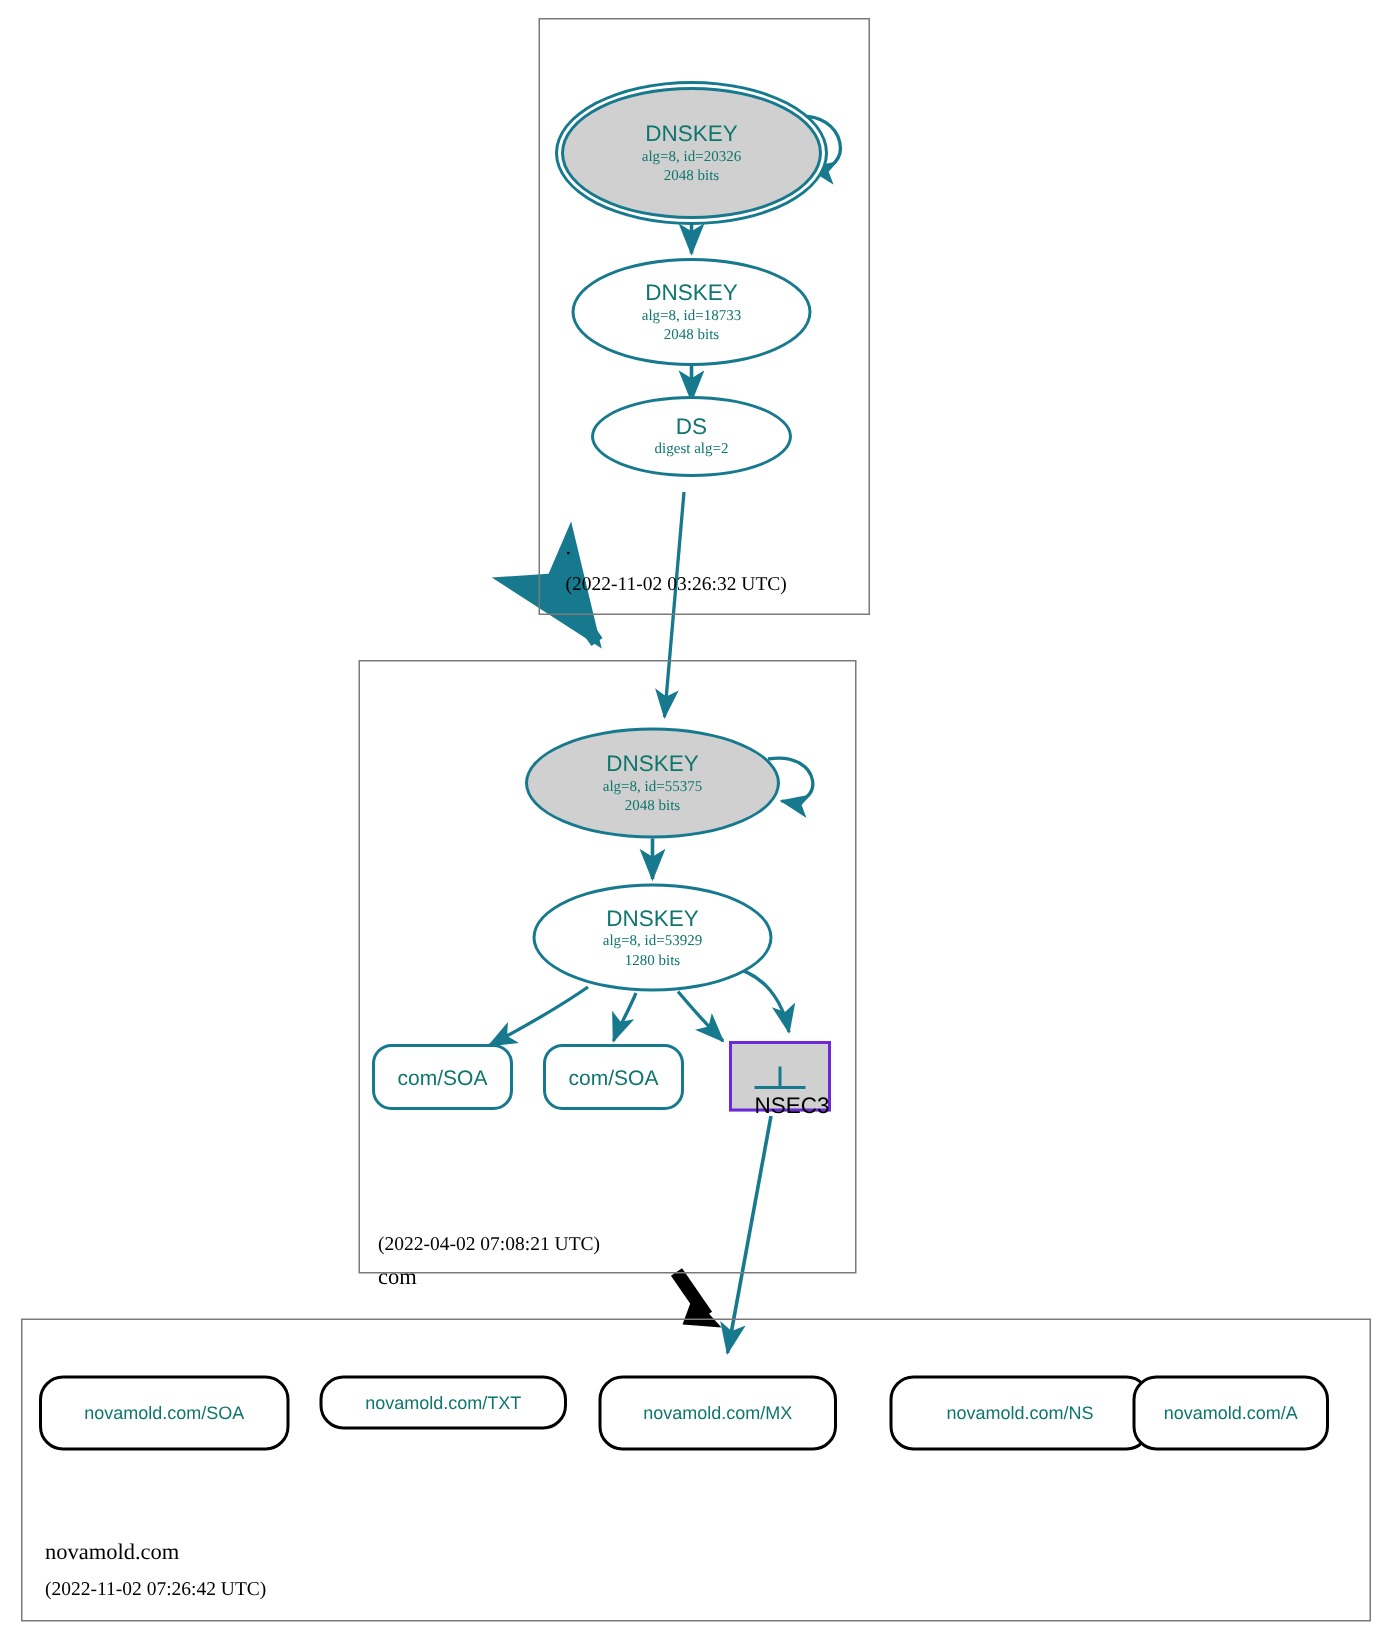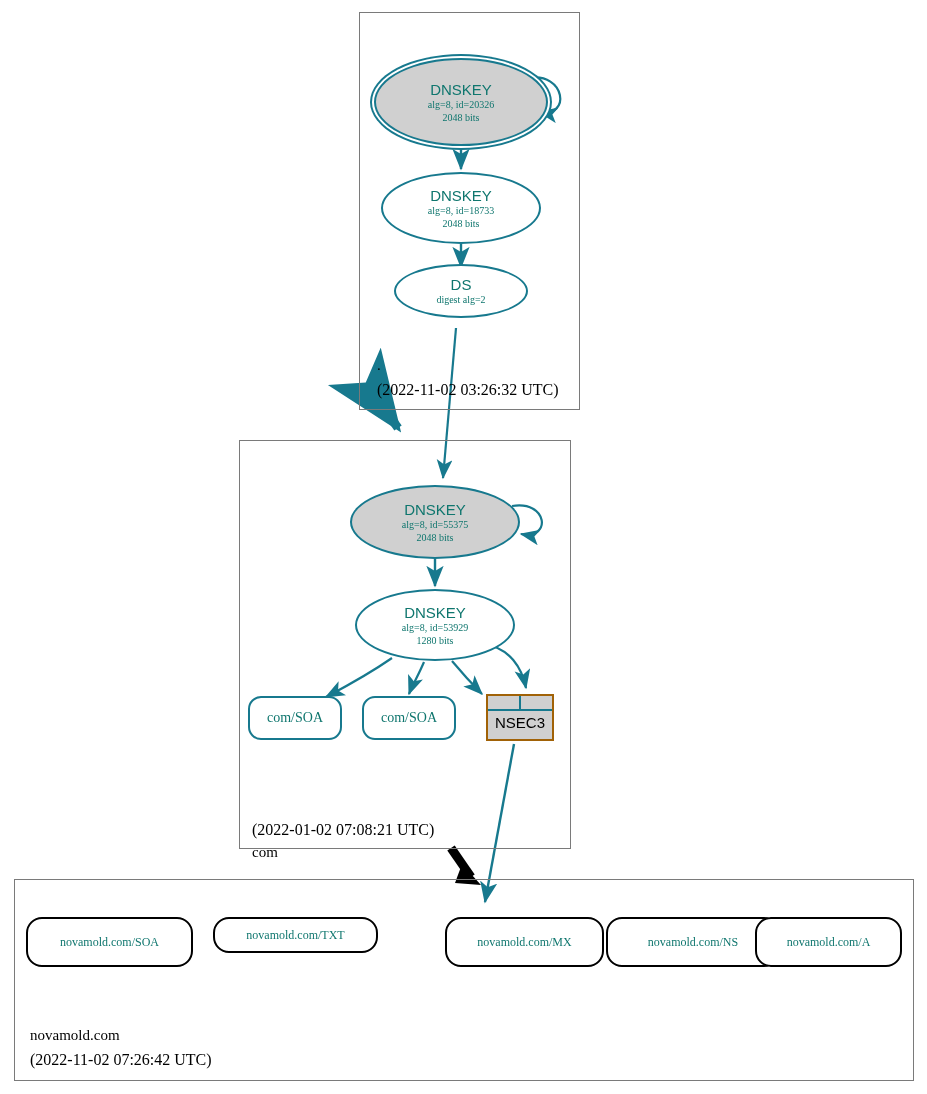--- a/index.html
+++ b/index.html
@@ -27,21 +27,21 @@
     background: transparent;
     box-sizing: border-box;
   }
   .zone-label {
     position: absolute;
     font-family: "Liberation Serif", serif;
     color: #000000;
     white-space: nowrap;
   }
   .zone-name { font-size: 15px; }
-  .zone-time { font-size: 16px; }
+  .zone-time { font-size: 13px; }
 
   .node {
     position: absolute;
     box-sizing: border-box;
     display: flex;
     flex-direction: column;
     align-items: center;
     justify-content: center;
     text-align: center;
     color: #0f766e;
@@ -62,31 +62,31 @@
   }
   .node .t2, .node .t3 {
     font-family: "Liberation Serif", serif;
     font-size: 10px;
     line-height: 13px;
   }
   .rrset {
     border: 2px solid #17798e;
     border-radius: 13px;
     background: #ffffff;
-    font-family: Liberation Serif, serif;
+    font-family: Liberation Sans, sans-serif;
     font-size: 14px;
   }
   .rrset.black { border-color: #000000; border-width: 2px; }
   .rrset.leaf { border-radius: 16px; font-size: 12px; }
 
   .nsec3 {
-    border: 2px solid #a16207;
+    border: 2px solid #6d28d9;
     background: #d0d0d0;
     display: block;
-    padding: 0;
+    padding: 15px;
   }
   .nsec3 .hdr {
     display: flex;
     height: 13px;
     border-bottom: 2px solid #17798e;
   }
   .nsec3 .hdr .cell { flex: 1; background: #d0d0d0; }
   .nsec3 .hdr .cell + .cell { border-left: 2px solid #17798e; }
   .nsec3 .body {
     height: 24px;
@@ -206,38 +206,38 @@
 
 <div class="nsec3" style="position:absolute; left:486px; top:694px; width:68px; height:47px; box-sizing:border-box;">
   <div class="hdr">
     <div class="cell"></div>
     <div class="cell"></div>
   </div>
   <div class="body">NSEC3</div>
 </div>
 
 <div class="zone-label zone-name" style="left:252px; top:844px;">com</div>
-<div class="zone-label zone-time" style="left:252px; top:821px;">(2022-01-02 07:08:21 UTC)</div>
+<div class="zone-label zone-time" style="left:252px; top:821px;">(2022-04-02 07:08:21 UTC)</div>
 
 <div class="zone-box" style="left:14px; top:879px; width:900px; height:202px;"></div>
 
 <div class="node rrset leaf black" style="left:26px; top:917px; width:167px; height:50px;">
   <div>novamold.com/SOA</div>
 </div>
 
 <div class="node rrset leaf black" style="left:213px; top:917px; width:165px; height:36px;">
   <div>novamold.com/TXT</div>
 </div>
 
-<div class="node rrset leaf black" style="left:399px; top:917px; width:159px; height:50px;margin-left:46px;">
+<div class="node rrset leaf black" style="left:399px; top:917px; width:159px; height:50px;">
   <div>novamold.com/MX</div>
 </div>
 
-<div class="node rrset leaf black" style="left:606px; top:917px; width:174px; height:50px;">
+<div class="node rrset leaf black" style="left:593px; top:917px; width:174px; height:50px;">
   <div>novamold.com/NS</div>
 </div>
 
-<div class="node rrset leaf black" style="left:755px; top:917px; width:147px; height:50px;">
+<div class="node rrset leaf black" style="left:755px; top:917px; width:131px; height:50px;">
   <div>novamold.com/A</div>
 </div>
 
 <div class="zone-label zone-name" style="left:30px; top:1027px;">novamold.com</div>
 <div class="zone-label zone-time" style="left:30px; top:1051px;">(2022-11-02 07:26:42 UTC)</div>
 
 </body></html>

